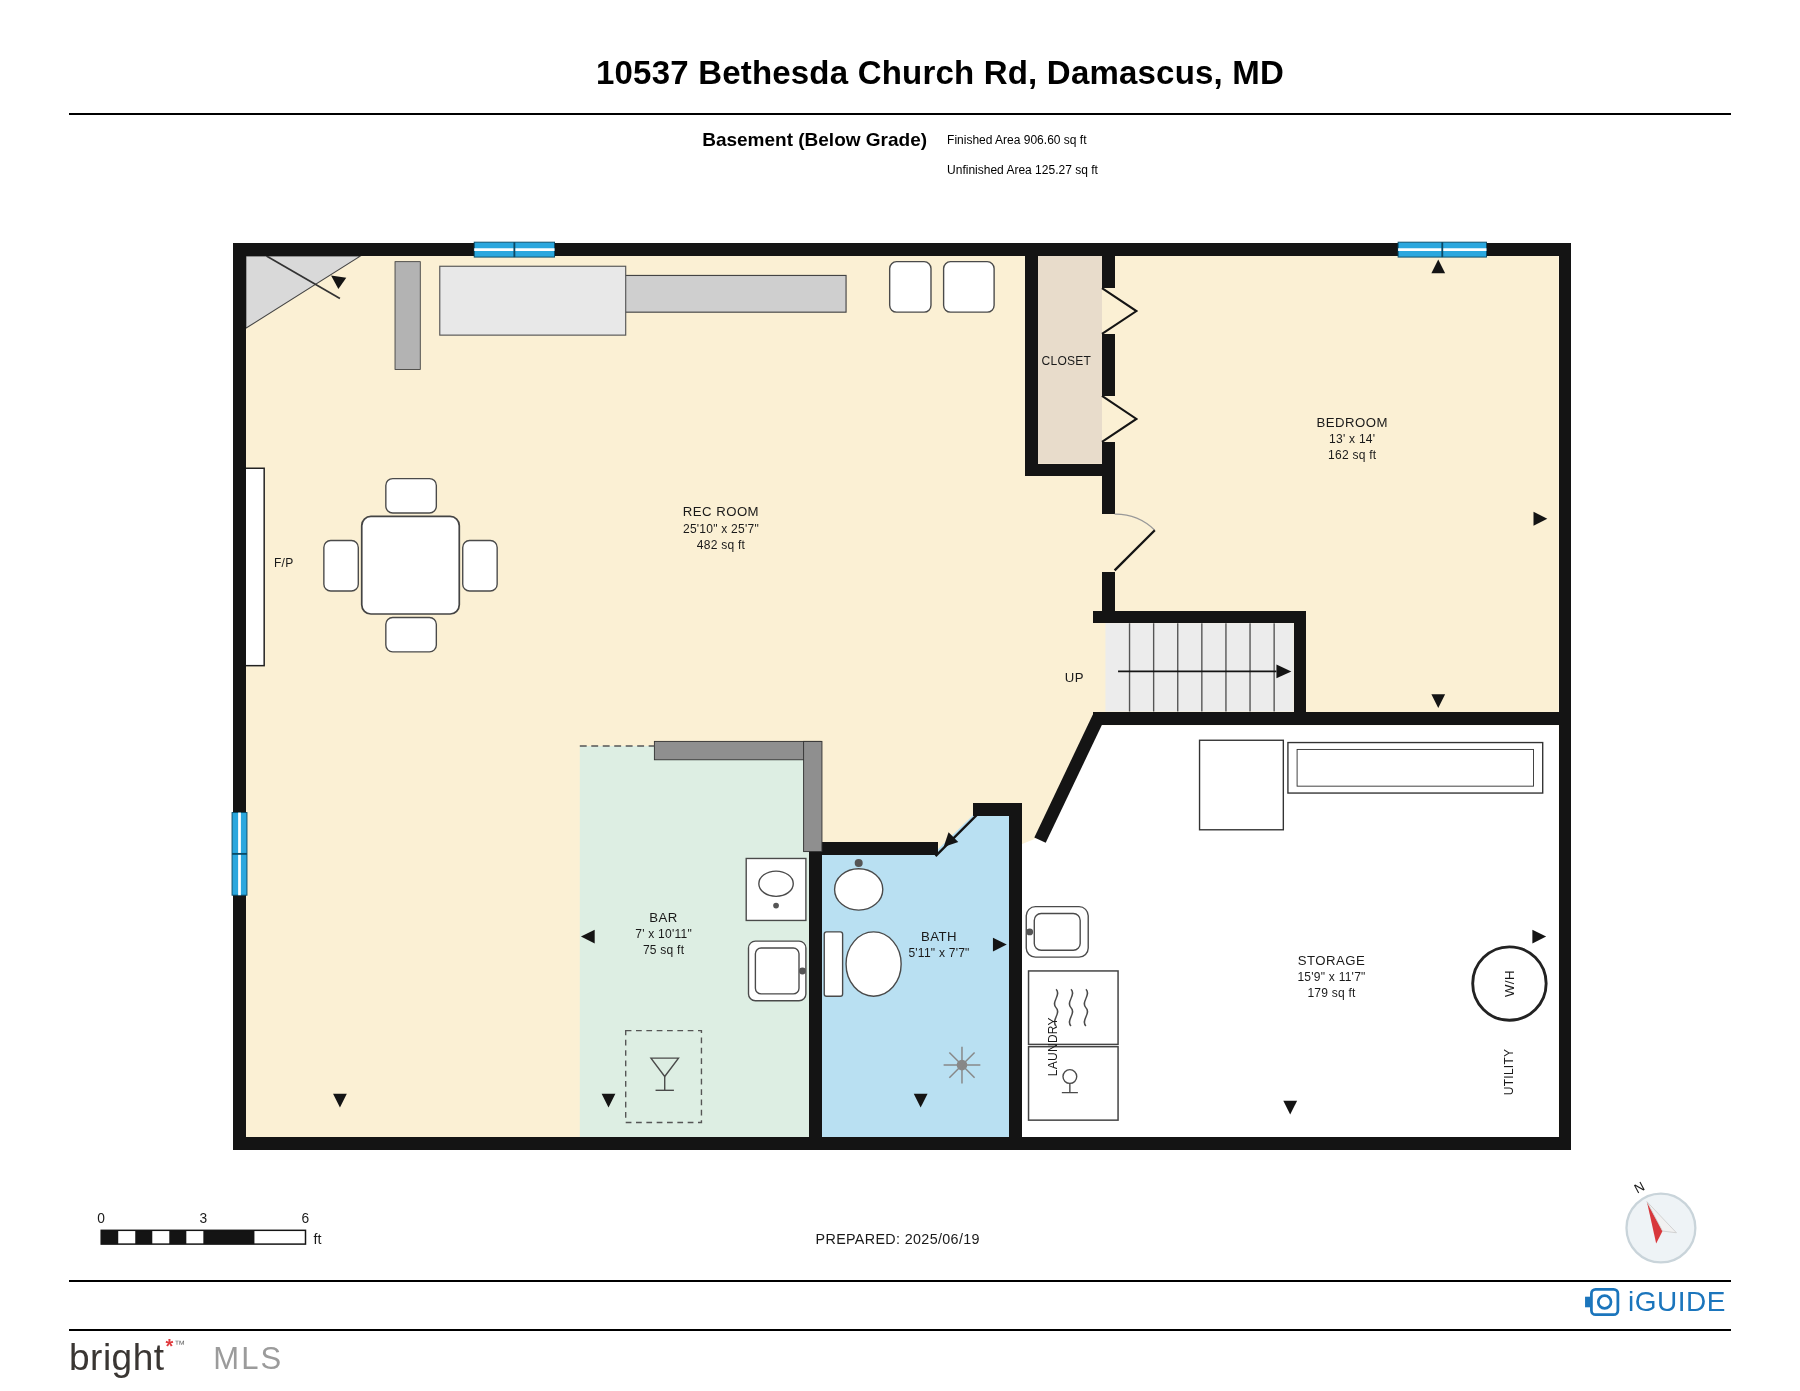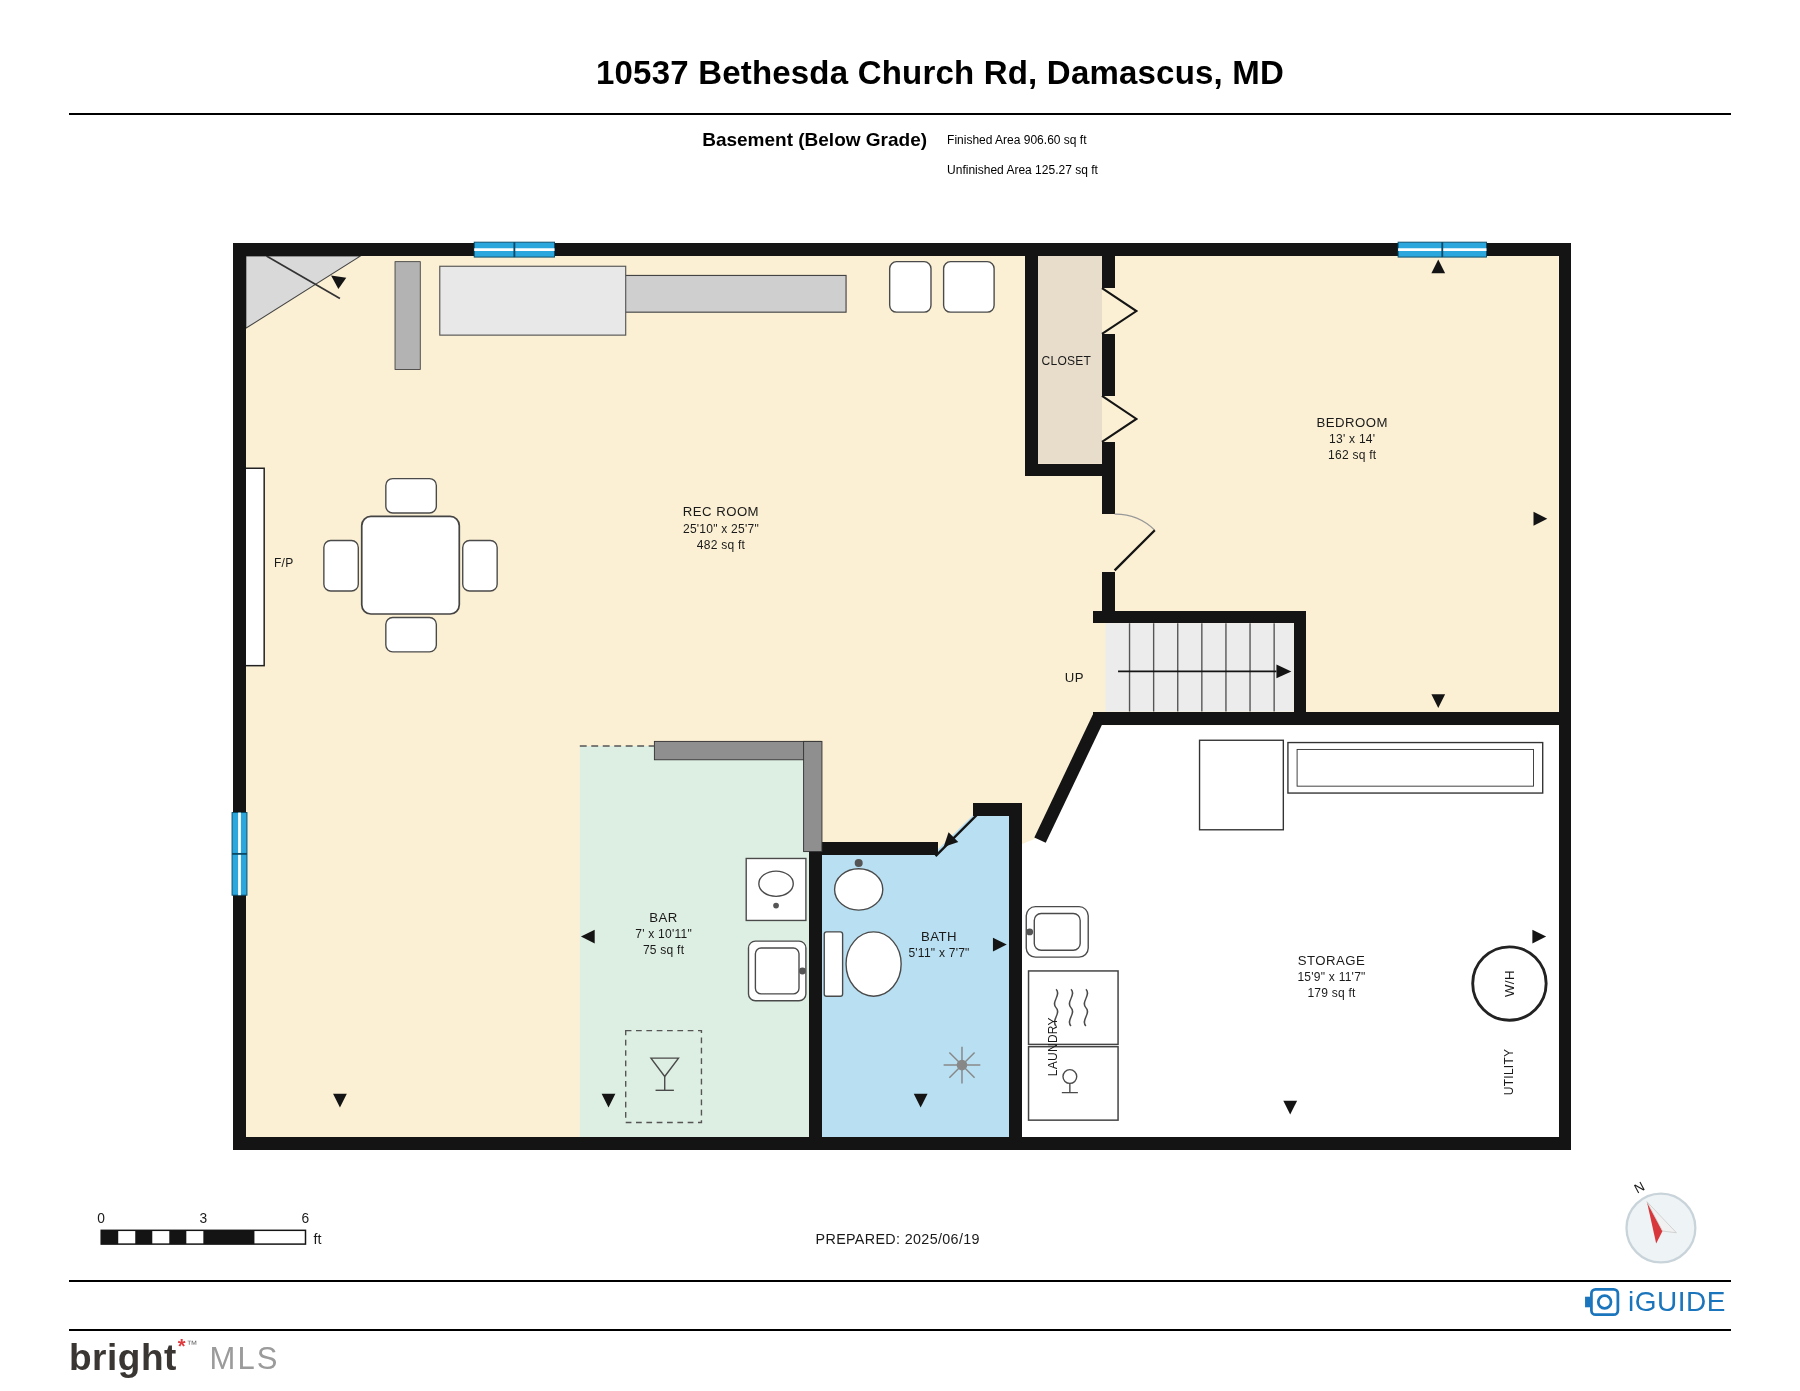--- a/index.html
+++ b/index.html
@@ -24,24 +24,24 @@
   .wall-diag { stroke:#141414; stroke-width:11; }
   .fix { fill:#ffffff; stroke:#4a4a4a; stroke-width:1.2; }
   .fix-line { fill:none; stroke:#4a4a4a; stroke-width:1.2; }
   .lbl { font-size:11.5px; text-anchor:middle; letter-spacing:.4px; }
   .lbl-sub { font-size:10.5px; text-anchor:middle; letter-spacing:.2px; }
   .arrow { fill:#141414; }
   .disclaimer { position:absolute; top:1291px; left:69px; font-size:15.5px; }
   .iguide { position:absolute; top:1286px; right:74px; display:flex; align-items:center; gap:8px; }
   .iguide-text { color:#1b75bc; font-weight:normal; font-size:28px; letter-spacing:.5px; }
   .brand { position:absolute; top:1336px; left:69px; display:flex; align-items:flex-start; }
-  .brand-name { font-size:37px; font-weight:bold; color:#3a3633; letter-spacing:.5px; line-height:44px; }
+  .brand-name { font-size:37px; font-weight:normal; color:#3a3633; letter-spacing:.5px; line-height:44px; }
   .brand-spark { color:#e03a3e; font-size:20px; font-weight:bold; line-height:20px; margin-left:1px; }
   .brand-tm { color:#6b6b6b; font-size:11px; line-height:16px; margin-left:1px; }
-  .brand-mls { font-size:31px; color:#9b9b9b; letter-spacing:2px; margin-left:12px; line-height:46px; }
+  .brand-mls { font-size:31px; color:#9b9b9b; letter-spacing:2px; margin-left:28px; line-height:46px; }
 </style>
 </head>
 <body>
 
 <div class="page">
 
   <svg class="plan-svg" viewBox="0 0 1568 1212">
 
     <g>
       <rect x="214" y="223" width="1144" height="768" fill="#fbf0d4"></rect>

